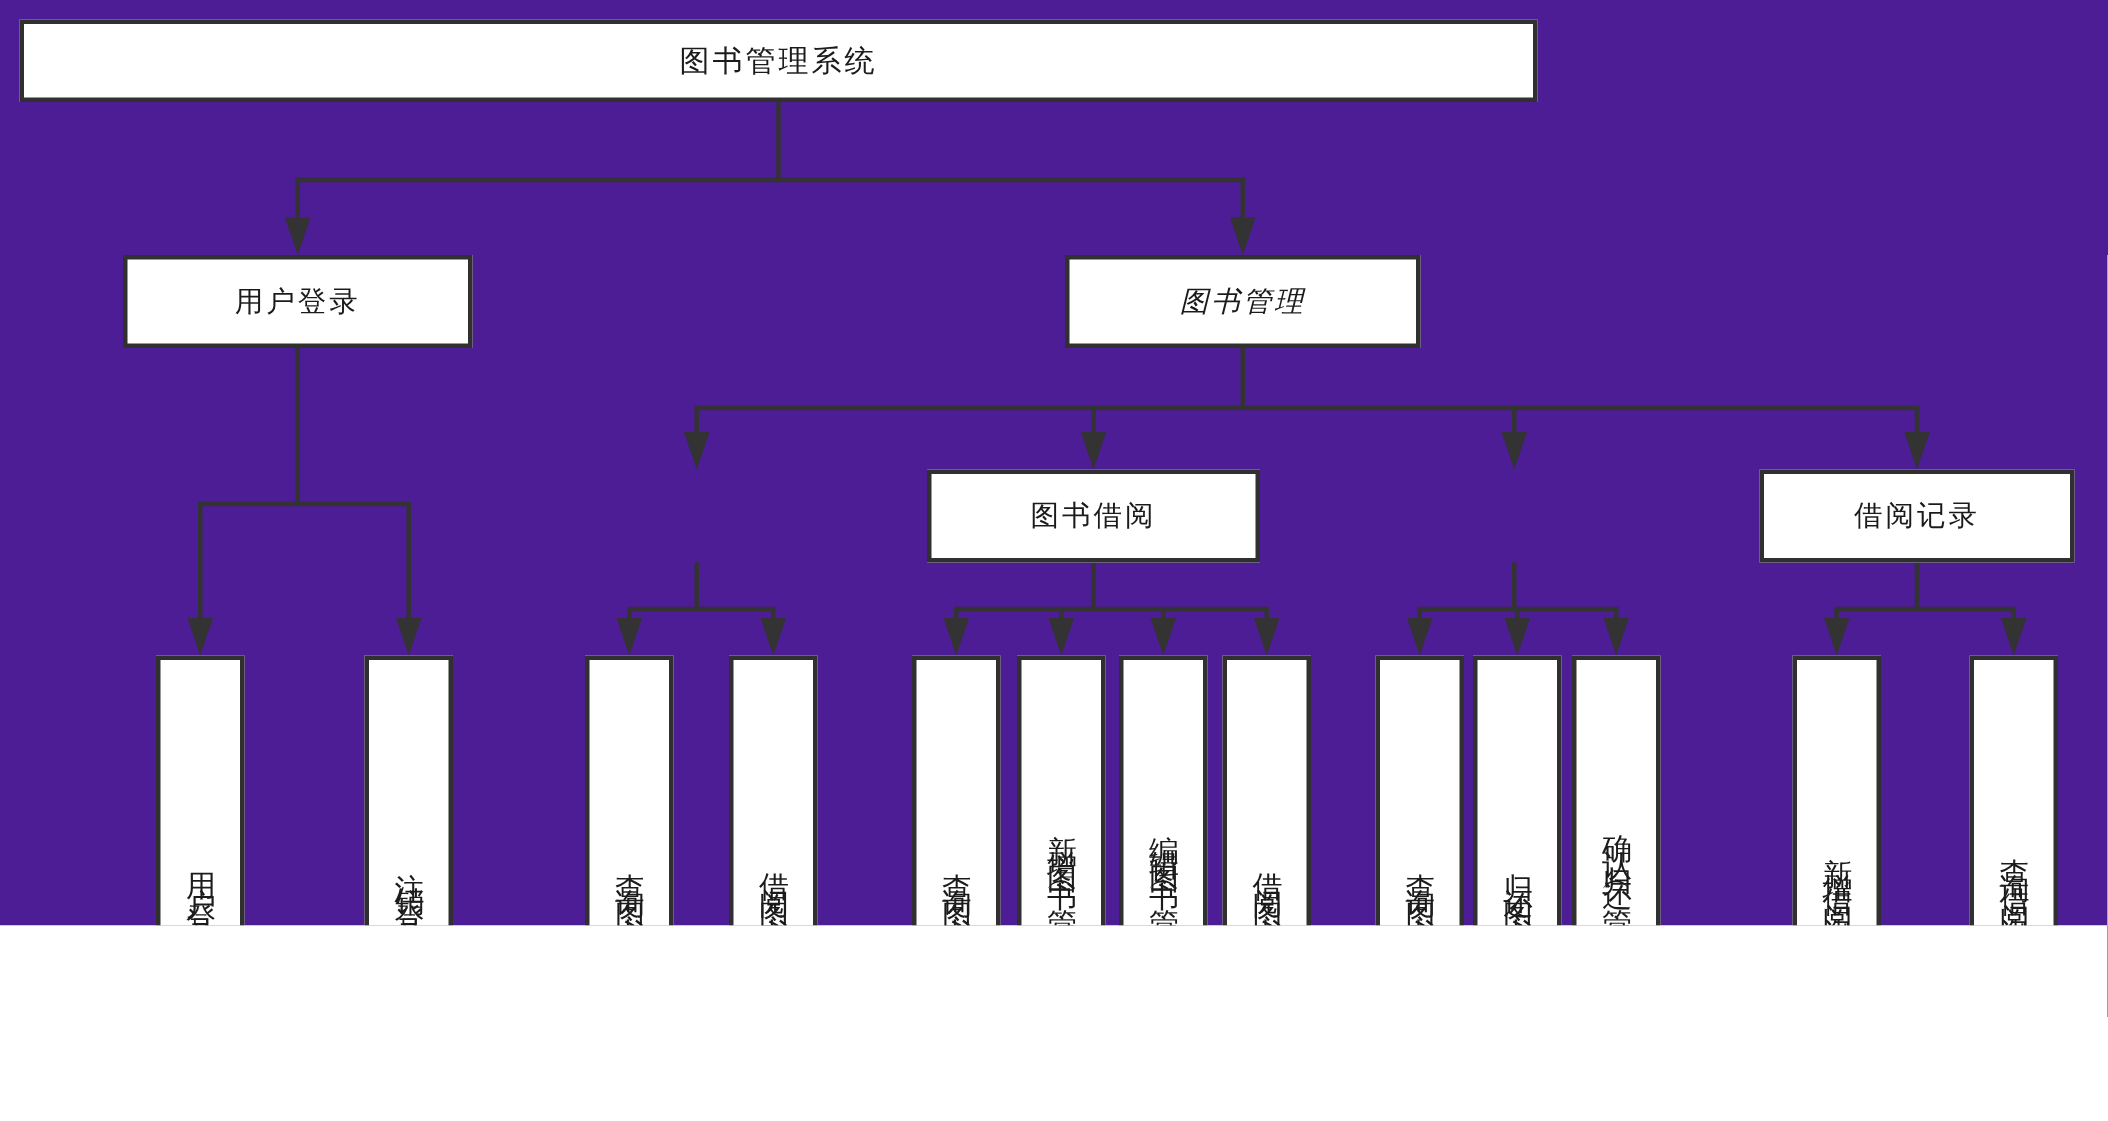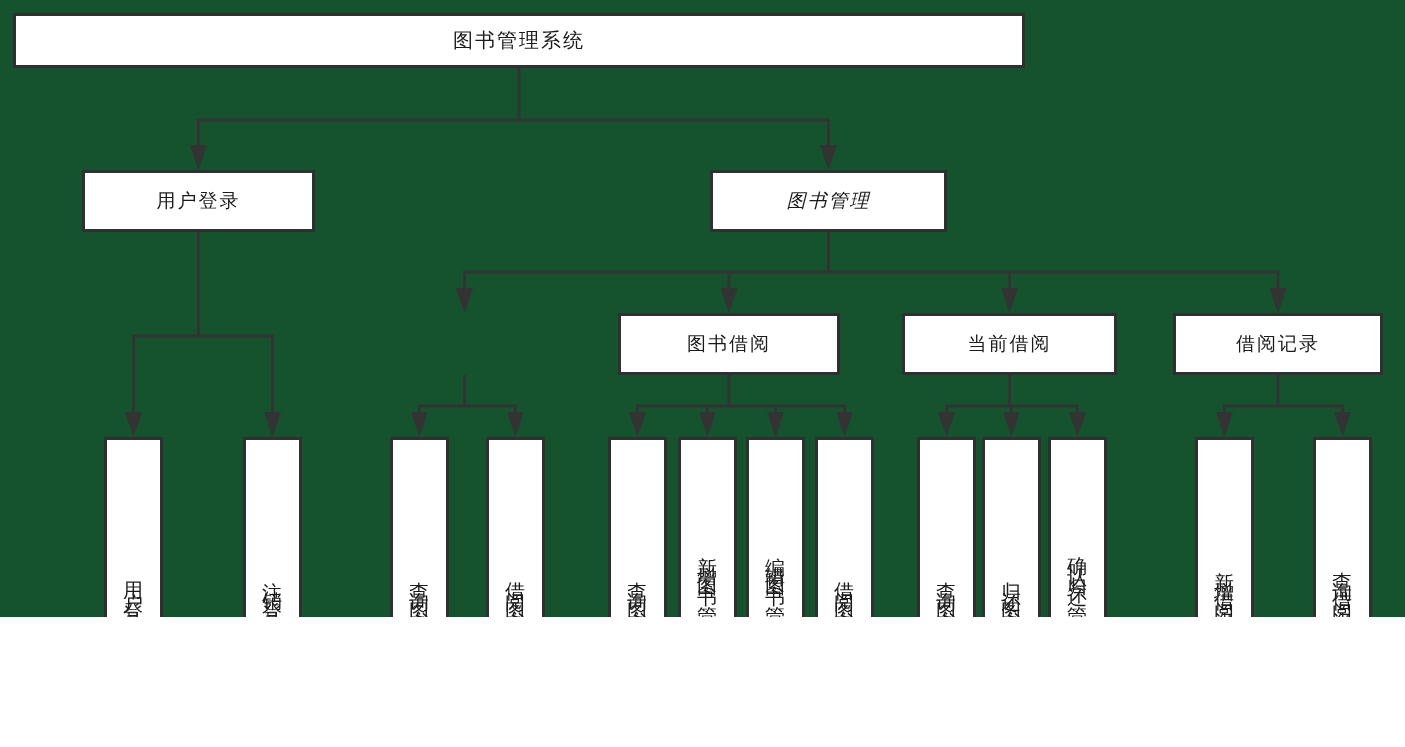--- a/index.html
+++ b/index.html
@@ -1,17 +1,17 @@
 <!DOCTYPE html>
 <html><head>
 <meta charset="utf-8">
 <style>
   html,body{margin:0;padding:0;background:#ffffff;}
   .canvas{
-    position:relative;width:1405px;height:617px;background:#14532d;
+    position:relative;width:1405px;height:617px;background:#4c1d95;
     font-family:"Liberation Sans",sans-serif;overflow:hidden;
   }
   .connectors{position:absolute;left:0;top:0;width:1405px;height:747px;pointer-events:none;}
   .node{
     position:absolute;box-sizing:border-box;background:#ffffff;
     border:3px solid #303030;color:#1b1b1b;
     display:flex;align-items:center;justify-content:center;
     z-index:2;
   }
   .root-node{font-size:20px;letter-spacing:2px;}
@@ -101,23 +101,20 @@
   <div class="node h-node" style="left:82px;top:170px;width:233px;height:62px;">
     <span>用户登录</span>
   </div>
   <div class="node h-node" style="left:710px;top:170px;width:237px;height:62px;font-style:italic;">
     <span>图书管理</span>
   </div>
 
   <div class="node h-node" style="left:618px;top:313px;width:222px;height:62px;">
     <span>图书借阅</span>
   </div>
-  <div class="node h-node" style="left:902px;top:313px;width:215px;height:62px;">
-    <span>当前借阅</span>
-  </div>
   <div class="node h-node" style="left:1173px;top:313px;width:210px;height:62px;">
     <span>借阅记录</span>
   </div>
 
   <div class="node v-node" style="left:104px;top:437px;width:59px;height:298px;">
     <span class="v-text">用户登录</span>
   </div>
   <div class="node v-node" style="left:243px;top:437px;width:59px;height:298px;">
     <span class="v-text">注销登录</span>
   </div>

